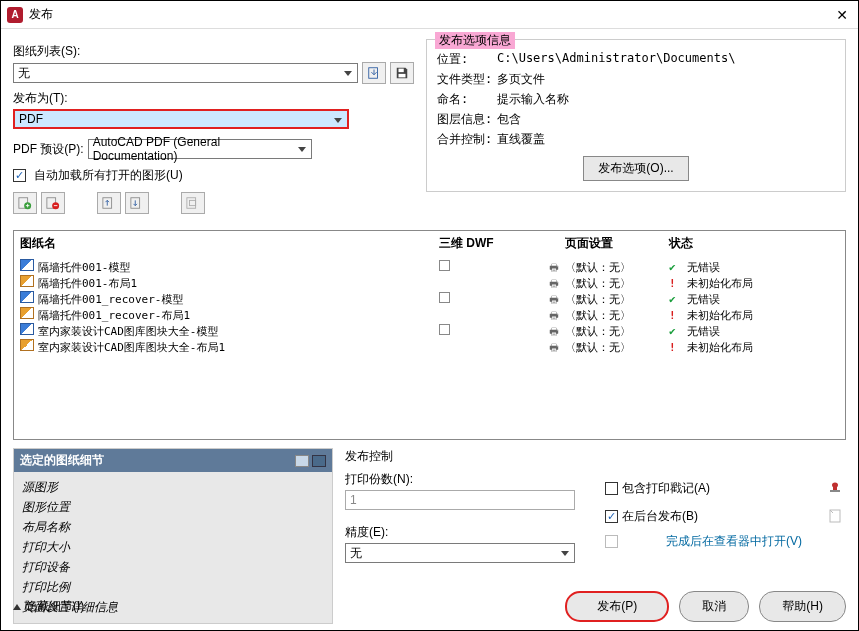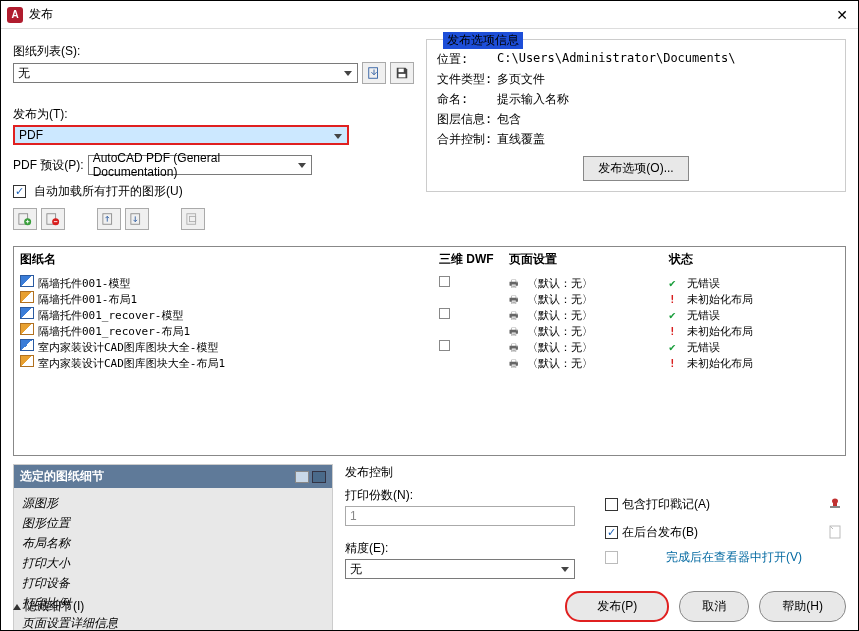--- a/index.html
+++ b/index.html
@@ -14,31 +14,31 @@
 .label { margin: 4px 0 2px 0; }
 .select { width: 100%; height: 20px; border: 1px solid #7a7a7a; background: #fff; padding: 0 18px 0 4px; position: relative; display: inline-flex; align-items: center; font-size: 12px; }
 .select::after { content: ""; position: absolute; right: 5px; top: 7px; border-left: 4px solid transparent; border-right: 4px solid transparent; border-top: 5px solid #444; }
 .select.blue { background: #cce8ff; }
 .row { display: flex; align-items: center; gap: 4px; }
 .icon-btn { width: 24px; height: 22px; border: 1px solid #aaa; background: #f0f0f0; display: inline-flex; align-items: center; justify-content: center; cursor: pointer; }
 .checkbox { width: 13px; height: 13px; border: 1px solid #333; display: inline-flex; align-items: center; justify-content: center; margin-right: 4px; background: #fff; }
 .checkbox.checked::after { content: "✓"; color: #1a5fb4; font-size: 11px; line-height: 1; }
 .checkbox.disabled { border-color: #bbb; }
 .fieldset { border: 1px solid #ccc; padding: 8px 10px 10px 10px; position: relative; }
-.fieldset-title { position: absolute; top: -8px; left: 16px; background: #1d4ed8; padding: 0 4px; }
+.fieldset-title { position: absolute; top: -8px; left: 8px; background: #f9a8d4; padding: 0 4px; }
 .info-row { display: flex; margin: 3px 0; font-family: "SimSun", monospace; }
 .info-label { min-width: 60px; }
 .btn { border: 1px solid #888; background: #e8e8e8; padding: 3px 14px; cursor: pointer; font-size: 12px; }
 .toolbar { display: flex; gap: 4px; margin-top: 8px; }
 .toolbar .spacer { width: 24px; }
 .list-area { border: 1px solid #888; margin: 6px 12px 0 12px; height: 210px; display: flex; flex-direction: column; }
 .list-header { display: flex; border-bottom: 1px solid transparent; padding: 4px 6px; font-size: 12px; font-weight: bold; }
 .col-name { flex: 1; }
 .col-3d { width: 70px; }
-.col-page { width: 160px; }
+.col-page { width: 160px; text-align: center; }
 .col-status { width: 170px; }
 .list-body { flex: 1; overflow: auto; padding: 2px 6px; }
 .list-row { display: flex; align-items: center; height: 16px; font-size: 11px; font-family: "SimSun", monospace; }
 .row-icon { width: 14px; height: 12px; margin-right: 4px; display: inline-block; }
 .ic-blue { background: linear-gradient(135deg, #3b7dd8 50%, #fff 50%); border: 1px solid #2a5aa0; }
 .ic-orange { background: linear-gradient(135deg, #e8a030 50%, #fff 50%); border: 1px solid #b07020; }
 .ck-empty { width: 11px; height: 11px; border: 1px solid #888; display: inline-block; }
 .page-icon { width: 14px; height: 12px; display: inline-block; margin-right: 4px; }
 .page-icon::before { content: "🖶"; font-size: 10px; color: #666; }
 .status-icon { display: inline-block; width: 14px; margin-right: 4px; font-weight: bold; }
@@ -92,21 +92,21 @@
           </svg>
         </div>
       <div class="icon-btn">
           <svg class="tb-icon" viewBox="0 0 16 16">
             <path d="M2 2h10l2 2v10H2z" fill="#444"></path>
             <rect x="4" y="3" width="6" height="4" fill="#fff"></rect>
             <rect x="4" y="9" width="8" height="4" fill="#fff"></rect>
           </svg>
         </div>
     </div>
-    <div class="label" style="margin-top:22px">发布为(T):</div>
+    <div class="label" style="margin-top:6px">发布为(T):</div>
     <div class="select blue red-box" style="width:336px">PDF</div>
     <div class="row" style="margin-top:10px">
       <span>PDF 预设(P):</span>
       <div class="select" style="width:224px;margin-left:0">AutoCAD PDF (General Documentation)</div>
     </div>
     <div class="row" style="margin-top:8px">
       <span class="checkbox checked"></span>
       <span>自动加载所有打开的图形(U)</span>
     </div>
     <div class="toolbar">

